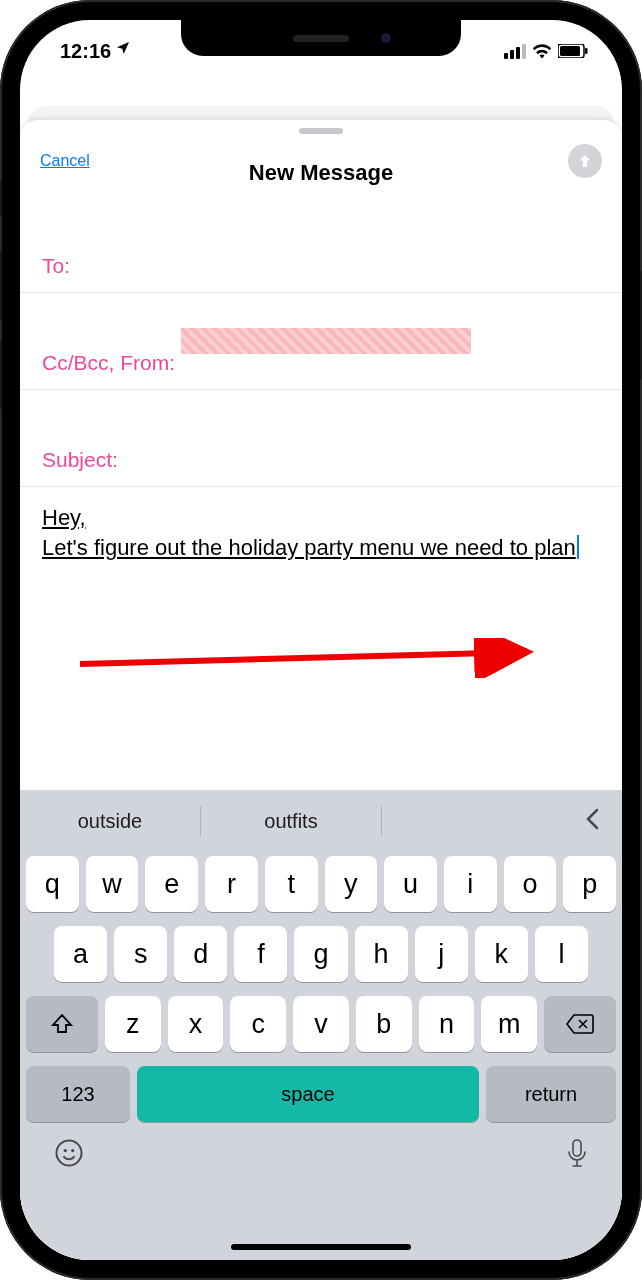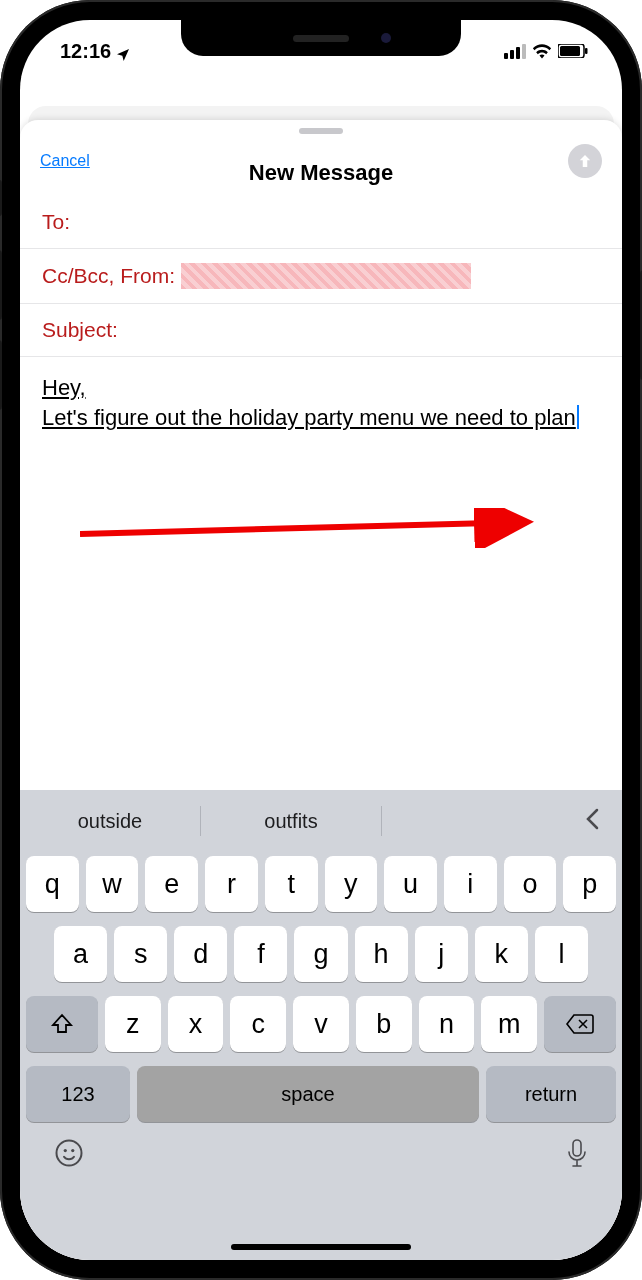--- a/index.html
+++ b/index.html
@@ -42,21 +42,21 @@
   .notch .spk { width: 56px; height: 7px; background:#222; border-radius:4px; }
   .notch .cam { width:10px; height:10px; background:#1a1a3a; border-radius:50%; position:absolute; right:70px; top:13px;}
   .status-bar {
     position: absolute; top: 0; left: 0; right: 0;
     height: 56px;
     display: flex; justify-content: space-between; align-items: center;
     padding: 0 34px 0 40px;
     font-size: 20px; font-weight: 600; color: #000;
     z-index: 40;
   }
-  .status-left { display:flex; align-items:flex-end; gap:4px; padding-top:6px;}
+  .status-left { display:flex; align-items:flex-start; gap:4px; padding-top:6px;}
   .status-right { display:flex; align-items:center; gap:6px; padding-top:6px;}
   .signal { display:flex; align-items:flex-end; gap:2px; }
   .signal span { width:4px; background:#000; border-radius:1px; }
   .signal span:nth-child(1){height:6px;} .signal span:nth-child(2){height:9px;}
   .signal span:nth-child(3){height:12px;} .signal span:nth-child(4){height:15px; background:#bbb;}
   .card-back {
     position:absolute; top:86px; left:8px; right:8px; height:40px;
     background:#f3f3f3; border-top-left-radius:18px; border-top-right-radius:18px;
   }
   .sheet {
@@ -79,21 +79,21 @@
     display:flex; align-items:center; justify-content:center;
   }
   .send-btn svg { fill:#fff; }
   .fields { padding: 4px 0 0; }
   .row {
     padding: 14px 22px;
     border-bottom: 1px solid #e6e6e8;
     font-size: 21px;
     display:flex; align-items:center;
   }
-  .row-label { color:#b91c1c; }
+  .row-label { color:#ec4899;margin-top:44px; }
   .redacted {
     display:inline-block; width:290px; height:26px; margin-left:6px;
     background: repeating-linear-gradient(45deg,#f7b7bb,#f7b7bb 4px,#f9cfd2 4px,#f9cfd2 8px);
     filter: blur(0.5px);
   }
   .body-area {
     padding: 16px 22px;
     font-size: 22px; line-height: 1.35; color:#000;
     flex: 0 0 auto;
     position:relative;
@@ -124,21 +124,21 @@
     font-size:27px; color:#000;
     box-shadow:0 1px 0 rgba(0,0,0,0.3);
   }
   .kb-row.row2 { padding:0 28px; }
   .key-mod {
     width:72px; flex:none; background:#b5bac3; font-size:20px;
   }
   .key-mod.shift svg { width:24px; height:24px; }
   .key-mod.del svg { width:30px; height:22px; }
   .kb-row.row4 .key-123 { width:104px; flex:none; background:#b5bac3; font-size:20px;}
-  .kb-row.row4 .key-space { flex:1; background:#a3a3a3; font-size:20px;}
+  .kb-row.row4 .key-space { flex:1; background:#14b8a6; font-size:20px;}
   .kb-row.row4 .key-return { width:130px; flex:none; background:#b5bac3; font-size:20px;}
   .kb-bottom { display:flex; justify-content:space-between; padding:2px 34px 10px; font-size:30px; color:#4a4a4e;}
   .home-ind { position:absolute; bottom:10px; left:50%; transform:translateX(-50%); width:180px; height:6px; background:#000; border-radius:3px;}
 </style>
 </head>
 <body>
 
 <div class="device">
   <div class="side-btn mute"></div>
   <div class="side-btn volup"></div>

